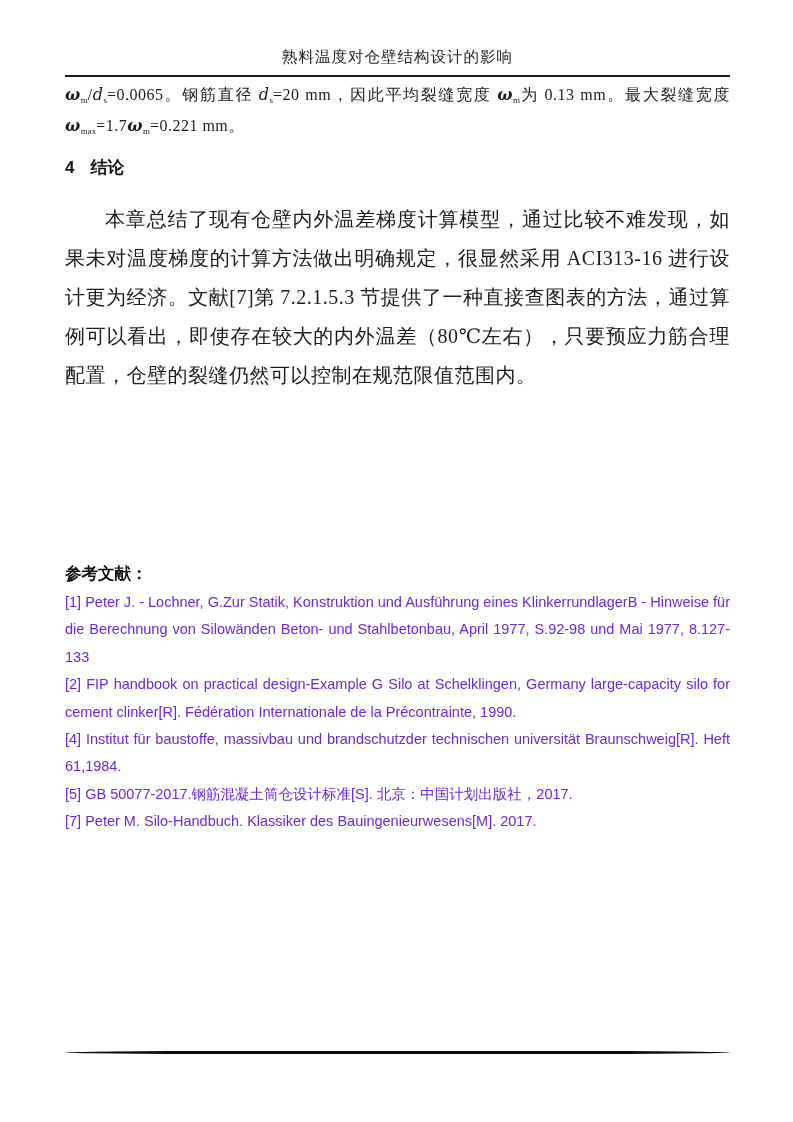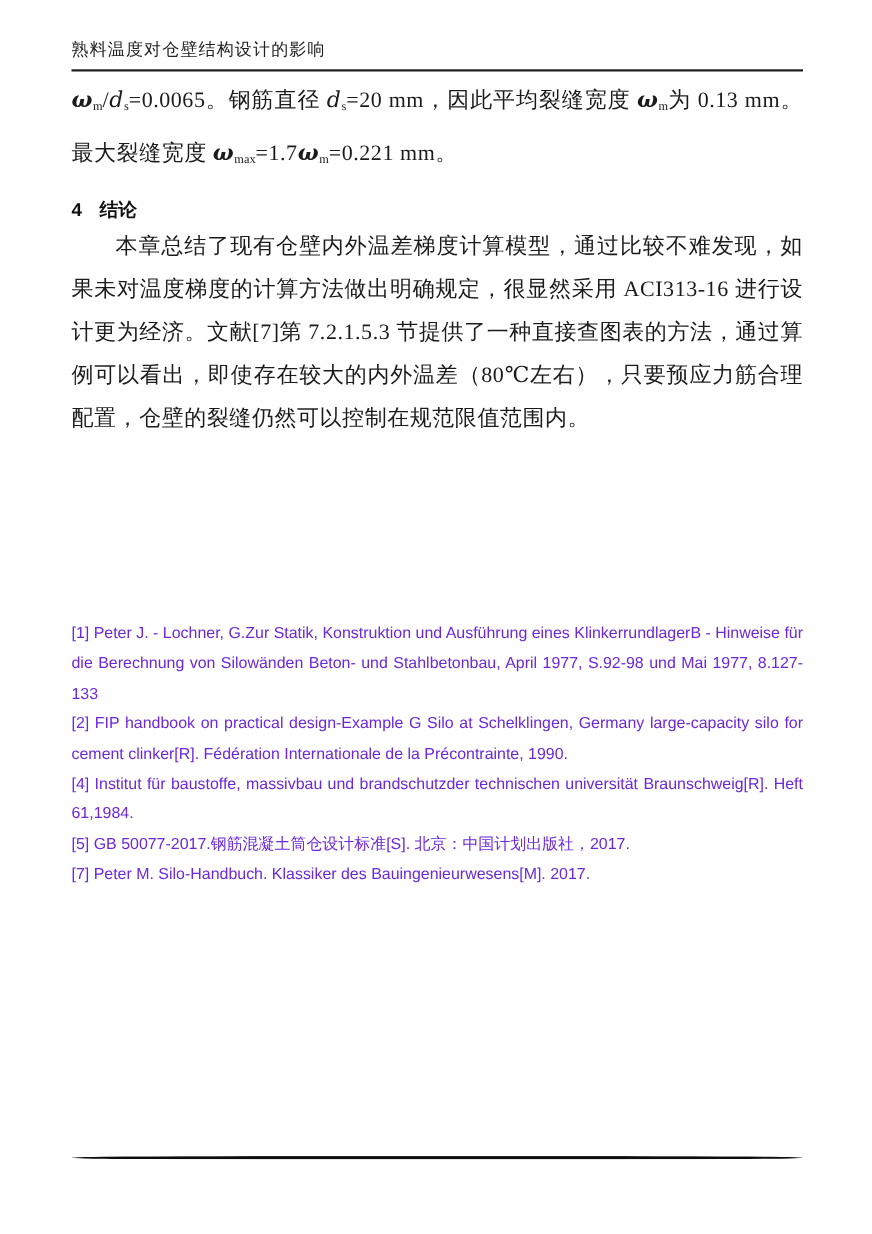--- a/index.html
+++ b/index.html
@@ -18,36 +18,36 @@
     overflow: hidden;
   }
   .content {
     position: absolute;
     left: 65px;
     width: 665px;
     top: 0;
   }
   
   .running-header {
-    padding-top: 35px;
-    text-align: left;
+    padding-top: 47px;
+    text-align: center;
     font-size: 15.5px;
     letter-spacing: 1px;
     color: #222;
   }
   .header-rule {
     margin-top: 7px;
     border-bottom: 2px solid #1c1c1c;
     height: 0;
   }
   
   .intro-paragraph {
     margin: 5px 0 0 0;
-    font-size: 20px;
-    line-height: 41px;
+    font-size: 16px;
+    line-height: 25px;
     text-align: justify;
     letter-spacing: 0.5px;
   }
   .seg-omega {
     font-style: italic;
     font-weight: 600;
     font-family: "DejaVu Serif", serif;
   }
   .seg-i {
     font-style: italic;
@@ -64,21 +64,21 @@
     font-size: 17px;
     font-weight: bold;
     font-family: "Liberation Sans", sans-serif;
     color: #111;
   }
   .section-heading .sec-num {
     margin-right: 16px;
   }
   
   .body-paragraph {
-    margin: 3px 0 0 0;
+    margin: 21px 0 0 0;
     font-size: 20px;
     line-height: 39px;
     text-align: justify;
     text-indent: 2em;
     letter-spacing: 0.5px;
   }
   
   .references {
     position: absolute;
     top: 563px;
@@ -143,20 +143,21 @@
 
     <div class="section-heading">
       <span class="sec-num">4</span><span>结论</span>
     </div>
 
     <p class="body-paragraph">本章总结了现有仓壁内外温差梯度计算模型，通过比较不难发现，如果未对温度梯度的计算方法做出明确规定，很显然采用 ACI313-16 进行设计更为经济。文献[7]第 7.2.1.5.3 节提供了一种直接查图表的方法，通过算例可以看出，即使存在较大的内外温差（80℃左右），只要预应力筋合理配置，仓壁的裂缝仍然可以控制在规范限值范围内。</p>
 
   </div>
 
   <div class="references">
+    <p class="references-heading">参考文献：</p>
     <p class="reference-item">[1] Peter J. - Lochner, G.Zur Statik, Konstruktion und Ausführung eines KlinkerrundlagerB - Hinweise für die Berechnung von Silowänden Beton- und Stahlbetonbau, April 1977, S.92-98 und Mai 1977, 8.127-133</p>
     <p class="reference-item">[2] FIP handbook on practical design-Example G Silo at Schelklingen, Germany large-capacity silo for cement clinker[R]. Fédération Internationale de la Précontrainte, 1990.</p>
     <p class="reference-item">[4] Institut für baustoffe, massivbau und brandschutzder technischen universität Braunschweig[R]. Heft 61,1984.</p>
     <p class="reference-item">[5] GB 50077-2017.钢筋混凝土筒仓设计标准[S]. 北京：中国计划出版社，2017.</p>
     <p class="reference-item">[7] Peter M. Silo-Handbuch. Klassiker des Bauingenieurwesens[M]. 2017.</p>
   </div>
 
   <div class="footer">
     <div class="footer-rule"></div>
   </div>

